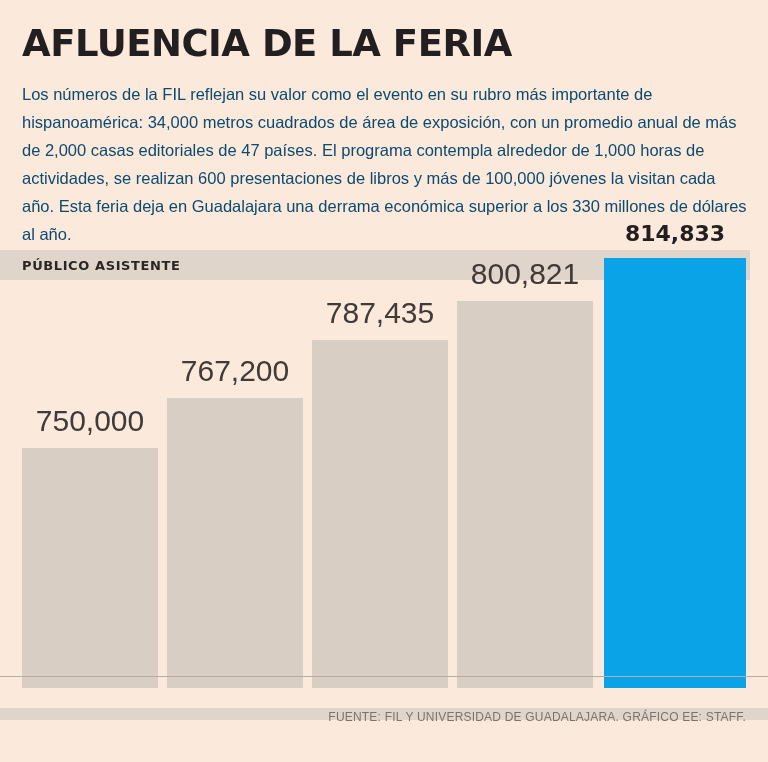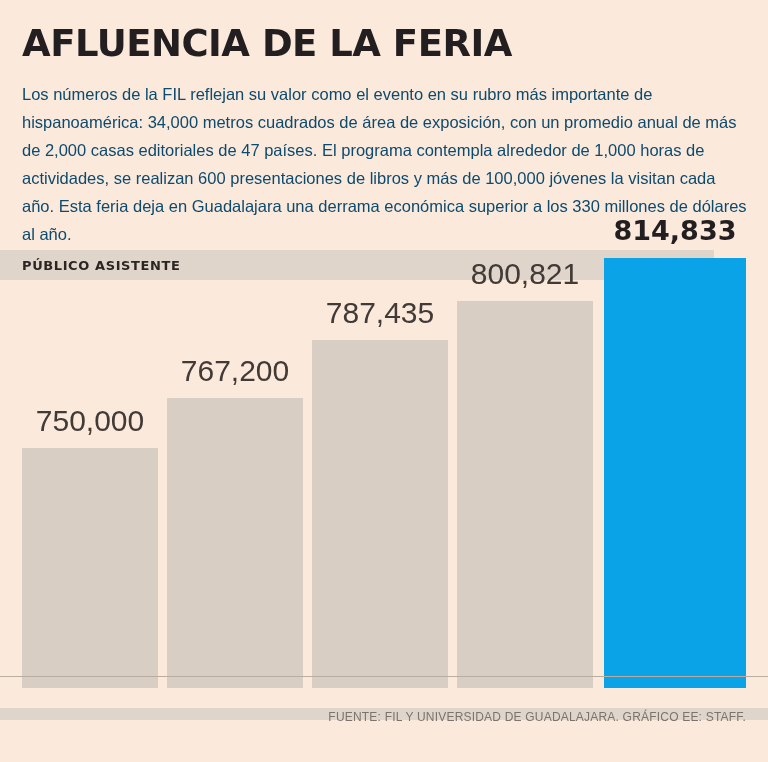--- a/index.html
+++ b/index.html
@@ -41,20 +41,21 @@
     color: #0c4a6e;
     font-family: Liberation Sans, sans-serif;
   }
   .section-bar {
     position: absolute;
     left: 0;
     top: 250px;
     width: 714px;
     height: 30px;
     background: #e0d5cb;
+    padding-left: 36px;
   }
   .section-bar span {
     position: absolute;
     left: 22px;
     top: 8px;
     font-size: 13px;
     font-weight: bold;
     letter-spacing: 0.6px;
     color: #2b2623;
     font-family: "DejaVu Sans", sans-serif;
@@ -84,21 +85,21 @@
   .bar-value {
     position: absolute;
     left: 0;
     width: 136px;
     text-align: center;
     font-size: 30px;
     color: #413a36;
     font-family: "Liberation Sans", sans-serif;
   }
   .bar-value.highlight-value {
-    font-size: 27px;
+    font-size: 22px;
     font-weight: bold;
     color: #231f20;
     font-family: "DejaVu Sans", sans-serif;
   }
   .axis-line {
     position: absolute;
     left: 0;
     top: 676px;
     width: 768px;
     height: 1px;

